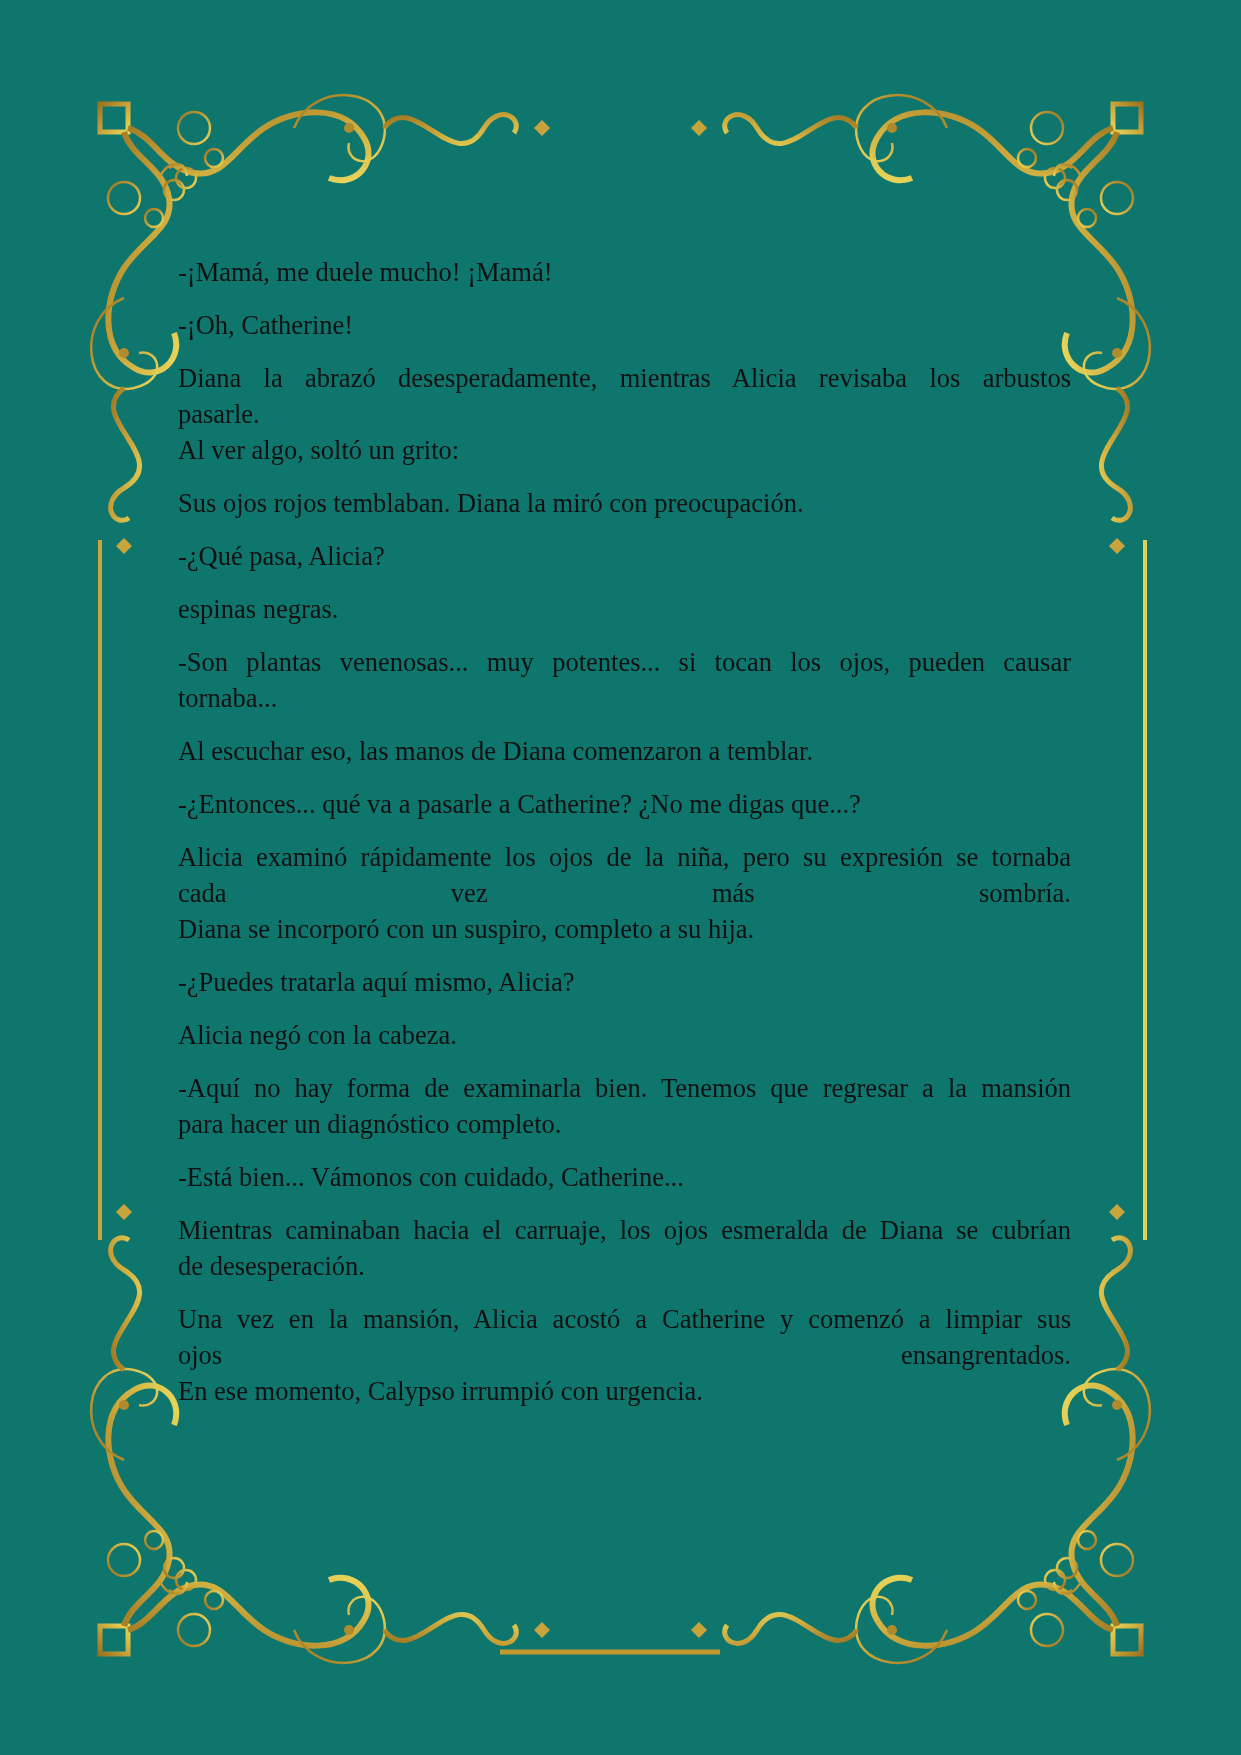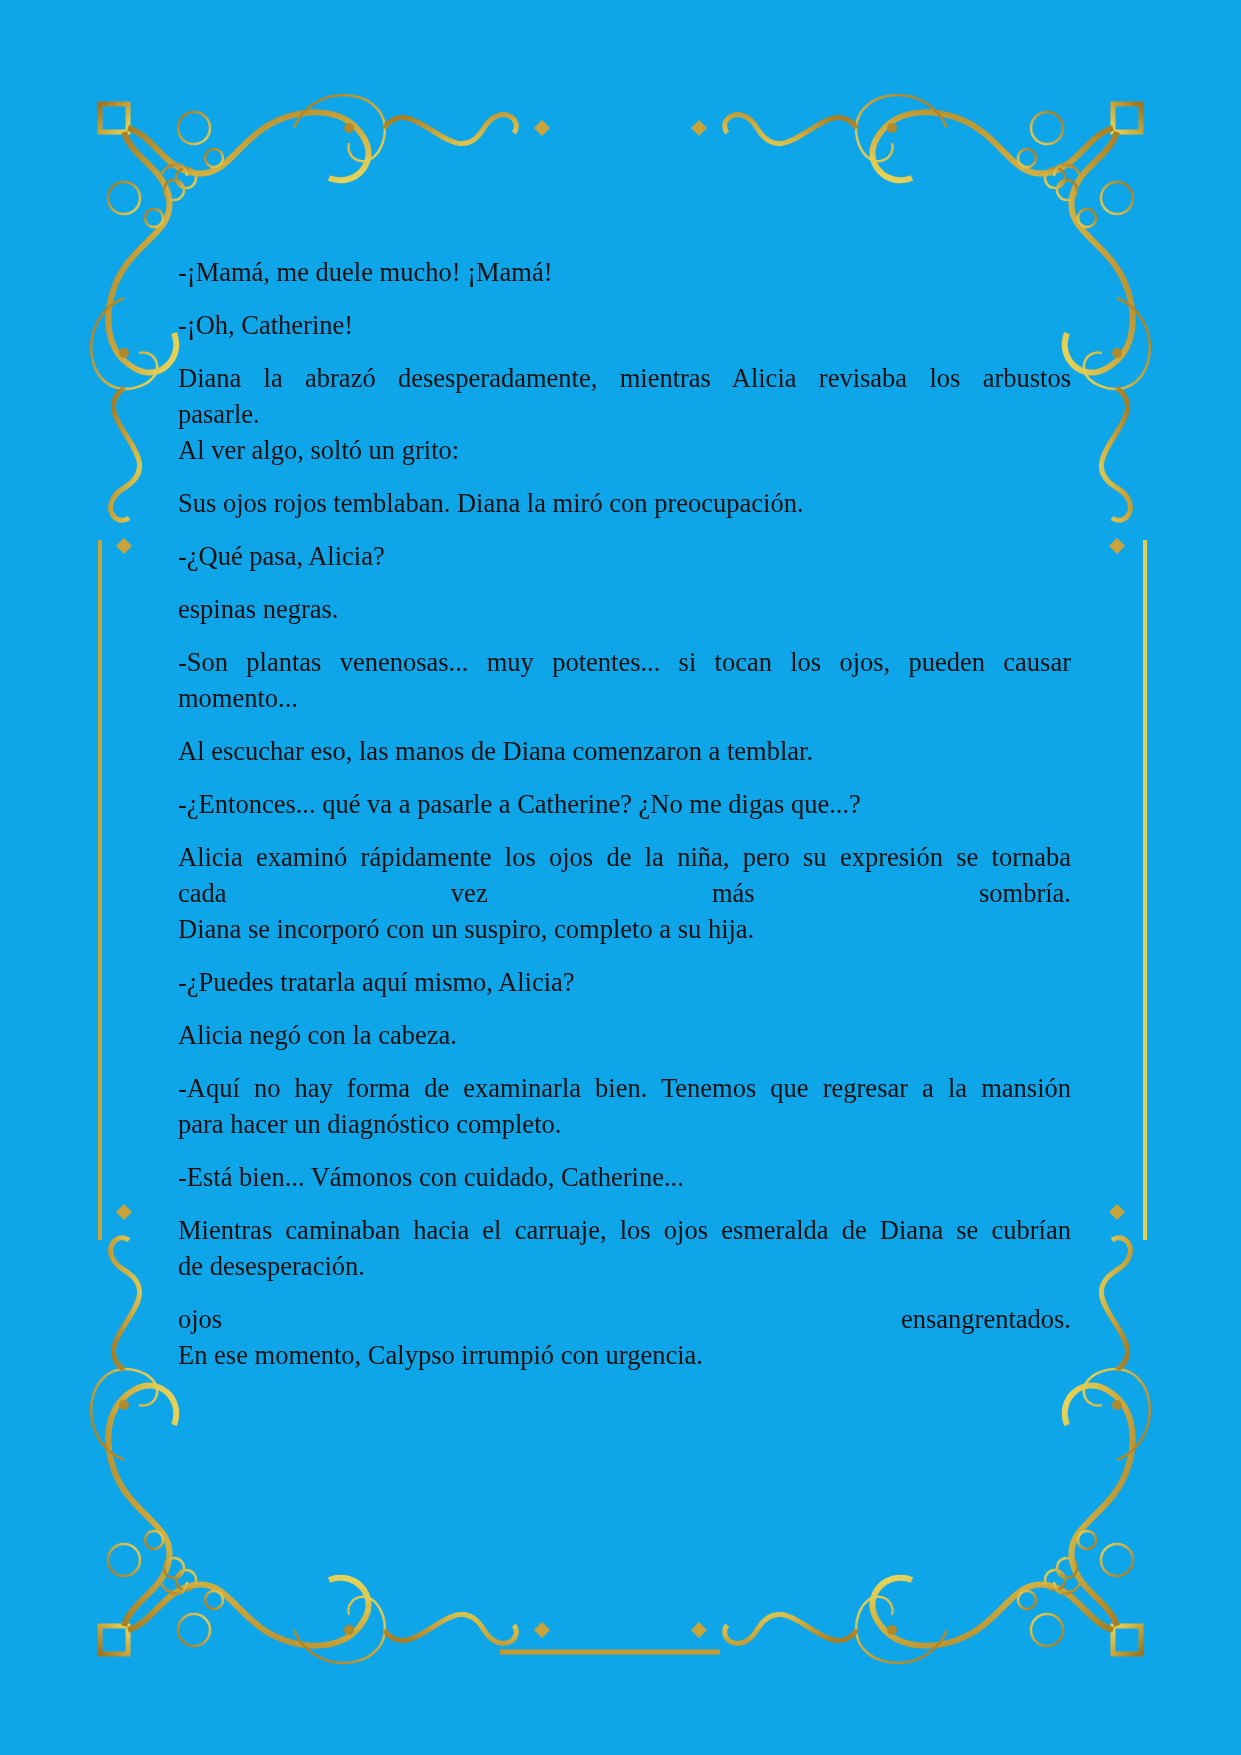--- a/index.html
+++ b/index.html
@@ -1,17 +1,17 @@
 <!DOCTYPE html>
 <html><head>
 <meta charset="utf-8">
 <style>
   html, body { margin: 0; padding: 0; background: #ffffff; }
   body { width: 1241px; height: 1755px; position: relative; overflow: hidden; }
-  .page { position: absolute; left: 0; top: 0; width: 1241px; height: 1755px; background: #0ea5e9; }
+  .page { position: absolute; left: 0; top: 0; width: 1241px; height: 1755px; background: #0f766e; }
   .frame { position: absolute; left: 0; top: 0; width: 1241px; height: 1755px; pointer-events: none; }
   .text-block {
     position: absolute; left: 178px; top: 254px; width: 893px;
     font-family: "Liberation Serif", "DejaVu Serif", serif;
     font-size: 26.5px; line-height: 36px; color: #111;
   }
   .para { margin: 0 0 17px 0; text-align: justify; }
   .para .line { display: block; }
   .para .line.just { text-align: justify; text-align-last: justify; }
 </style>
@@ -91,21 +91,21 @@
         <span class="line">Sus ojos rojos temblaban. Diana la miró con preocupación.</span>
       </p>
       <p class="para">
         <span class="line">-¿Qué pasa, Alicia?</span>
       </p>
       <p class="para">
         <span class="line">espinas negras.</span>
       </p>
       <p class="para">
         <span class="line just">-Son plantas venenosas... muy potentes... si tocan los ojos, pueden causar</span>
-        <span class="line">momento...</span>
+        <span class="line">tornaba...</span>
       </p>
       <p class="para">
         <span class="line">Al escuchar eso, las manos de Diana comenzaron a temblar.</span>
       </p>
       <p class="para">
         <span class="line">-¿Entonces... qué va a pasarle a Catherine? ¿No me digas que...?</span>
       </p>
       <p class="para">
         <span class="line just">Alicia examinó rápidamente los ojos de la niña, pero su expresión se tornaba</span>
         <span class="line just">cada vez más sombría.</span>
@@ -122,17 +122,18 @@
         <span class="line">para hacer un diagnóstico completo.</span>
       </p>
       <p class="para">
         <span class="line">-Está bien... Vámonos con cuidado, Catherine...</span>
       </p>
       <p class="para">
         <span class="line just">Mientras caminaban hacia el carruaje, los ojos esmeralda de Diana se cubrían</span>
         <span class="line">de desesperación.</span>
       </p>
       <p class="para">
+        <span class="line just">Una vez en la mansión, Alicia acostó a Catherine y comenzó a limpiar sus</span>
         <span class="line just">ojos ensangrentados.</span>
         <span class="line">En ese momento, Calypso irrumpió con urgencia.</span>
       </p>
     </div>
 </div>
 
 </body></html>

